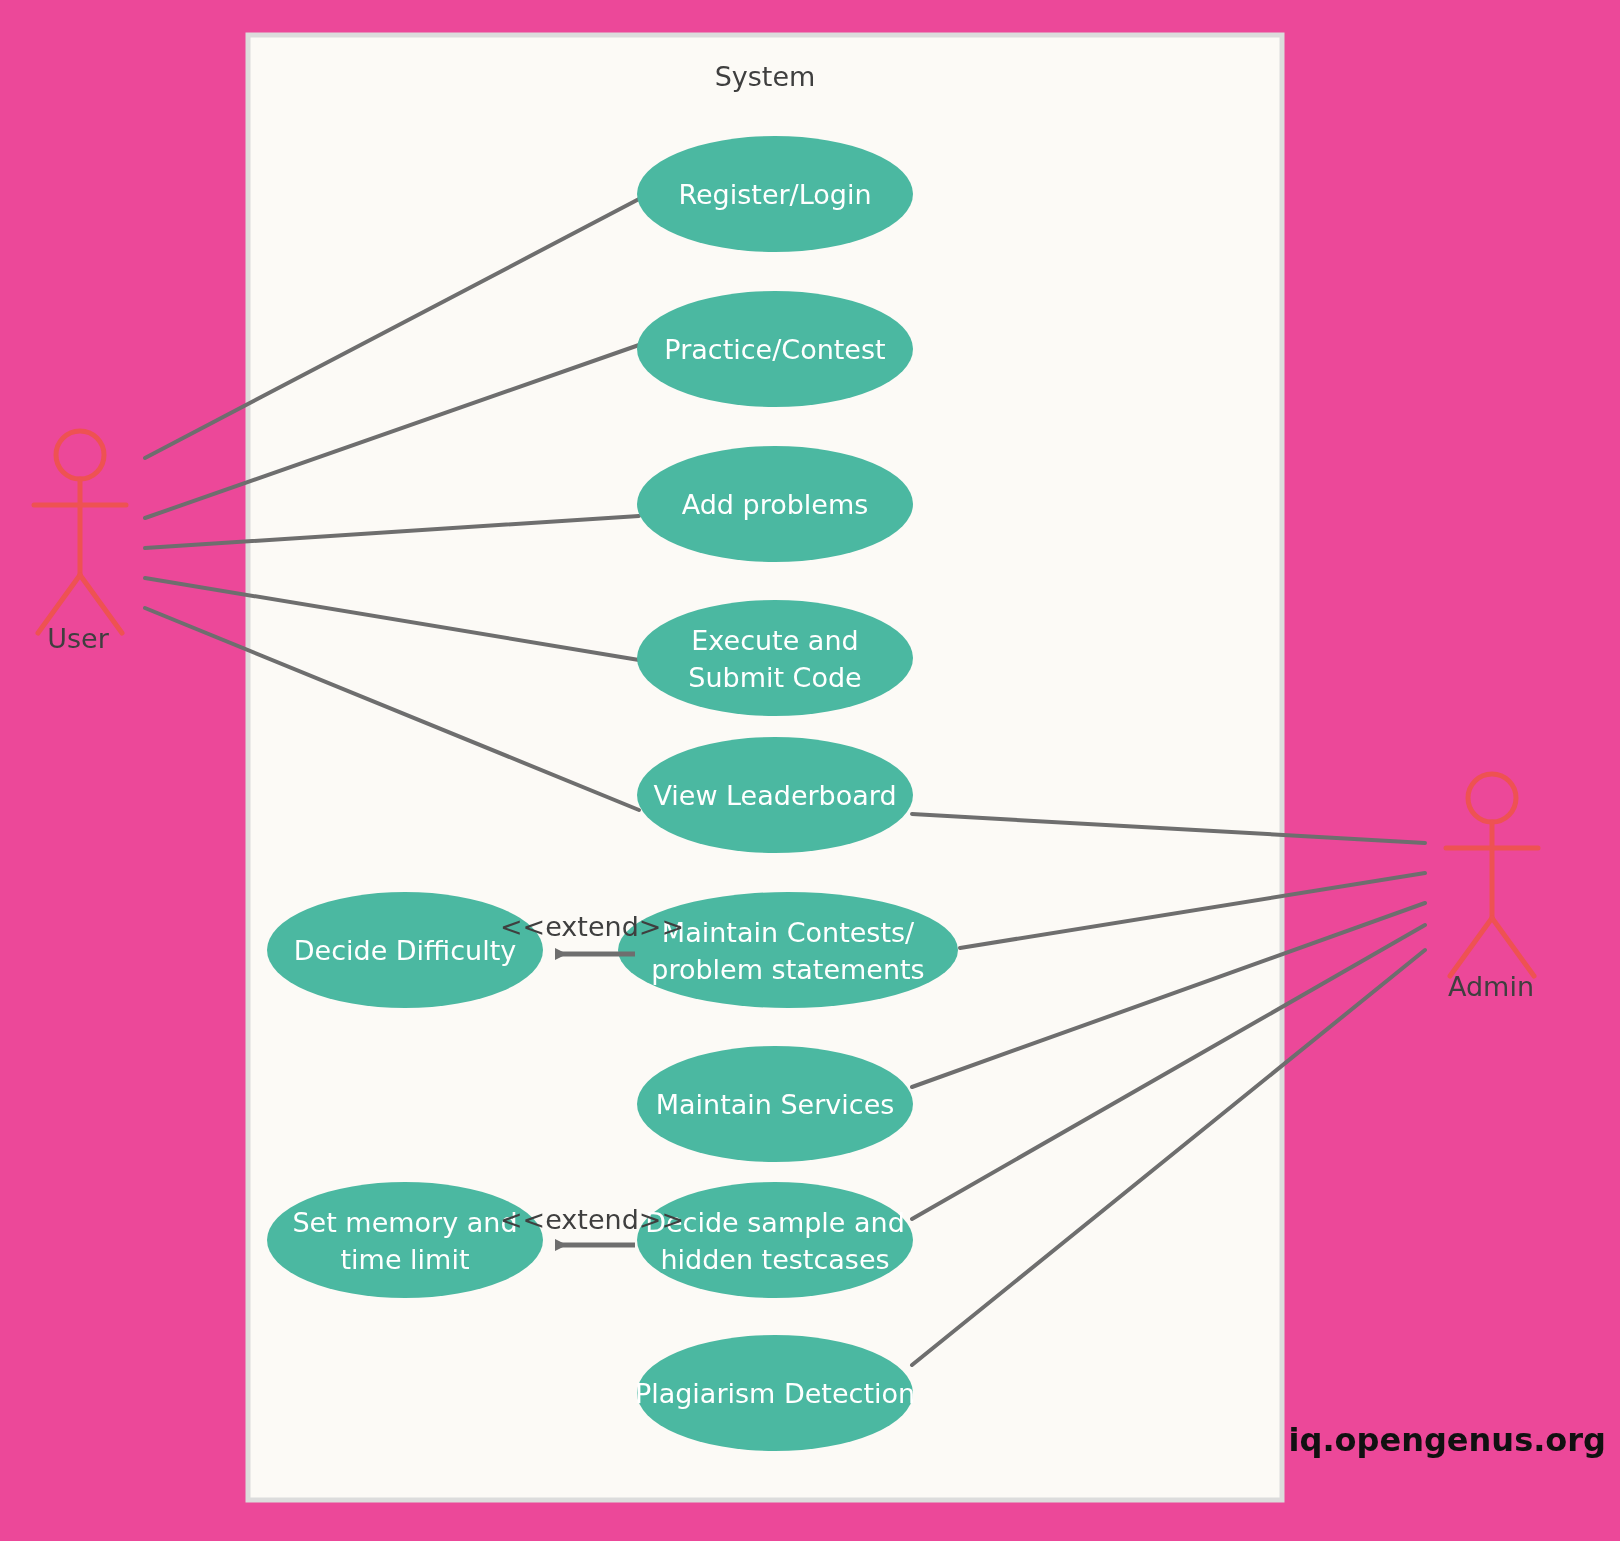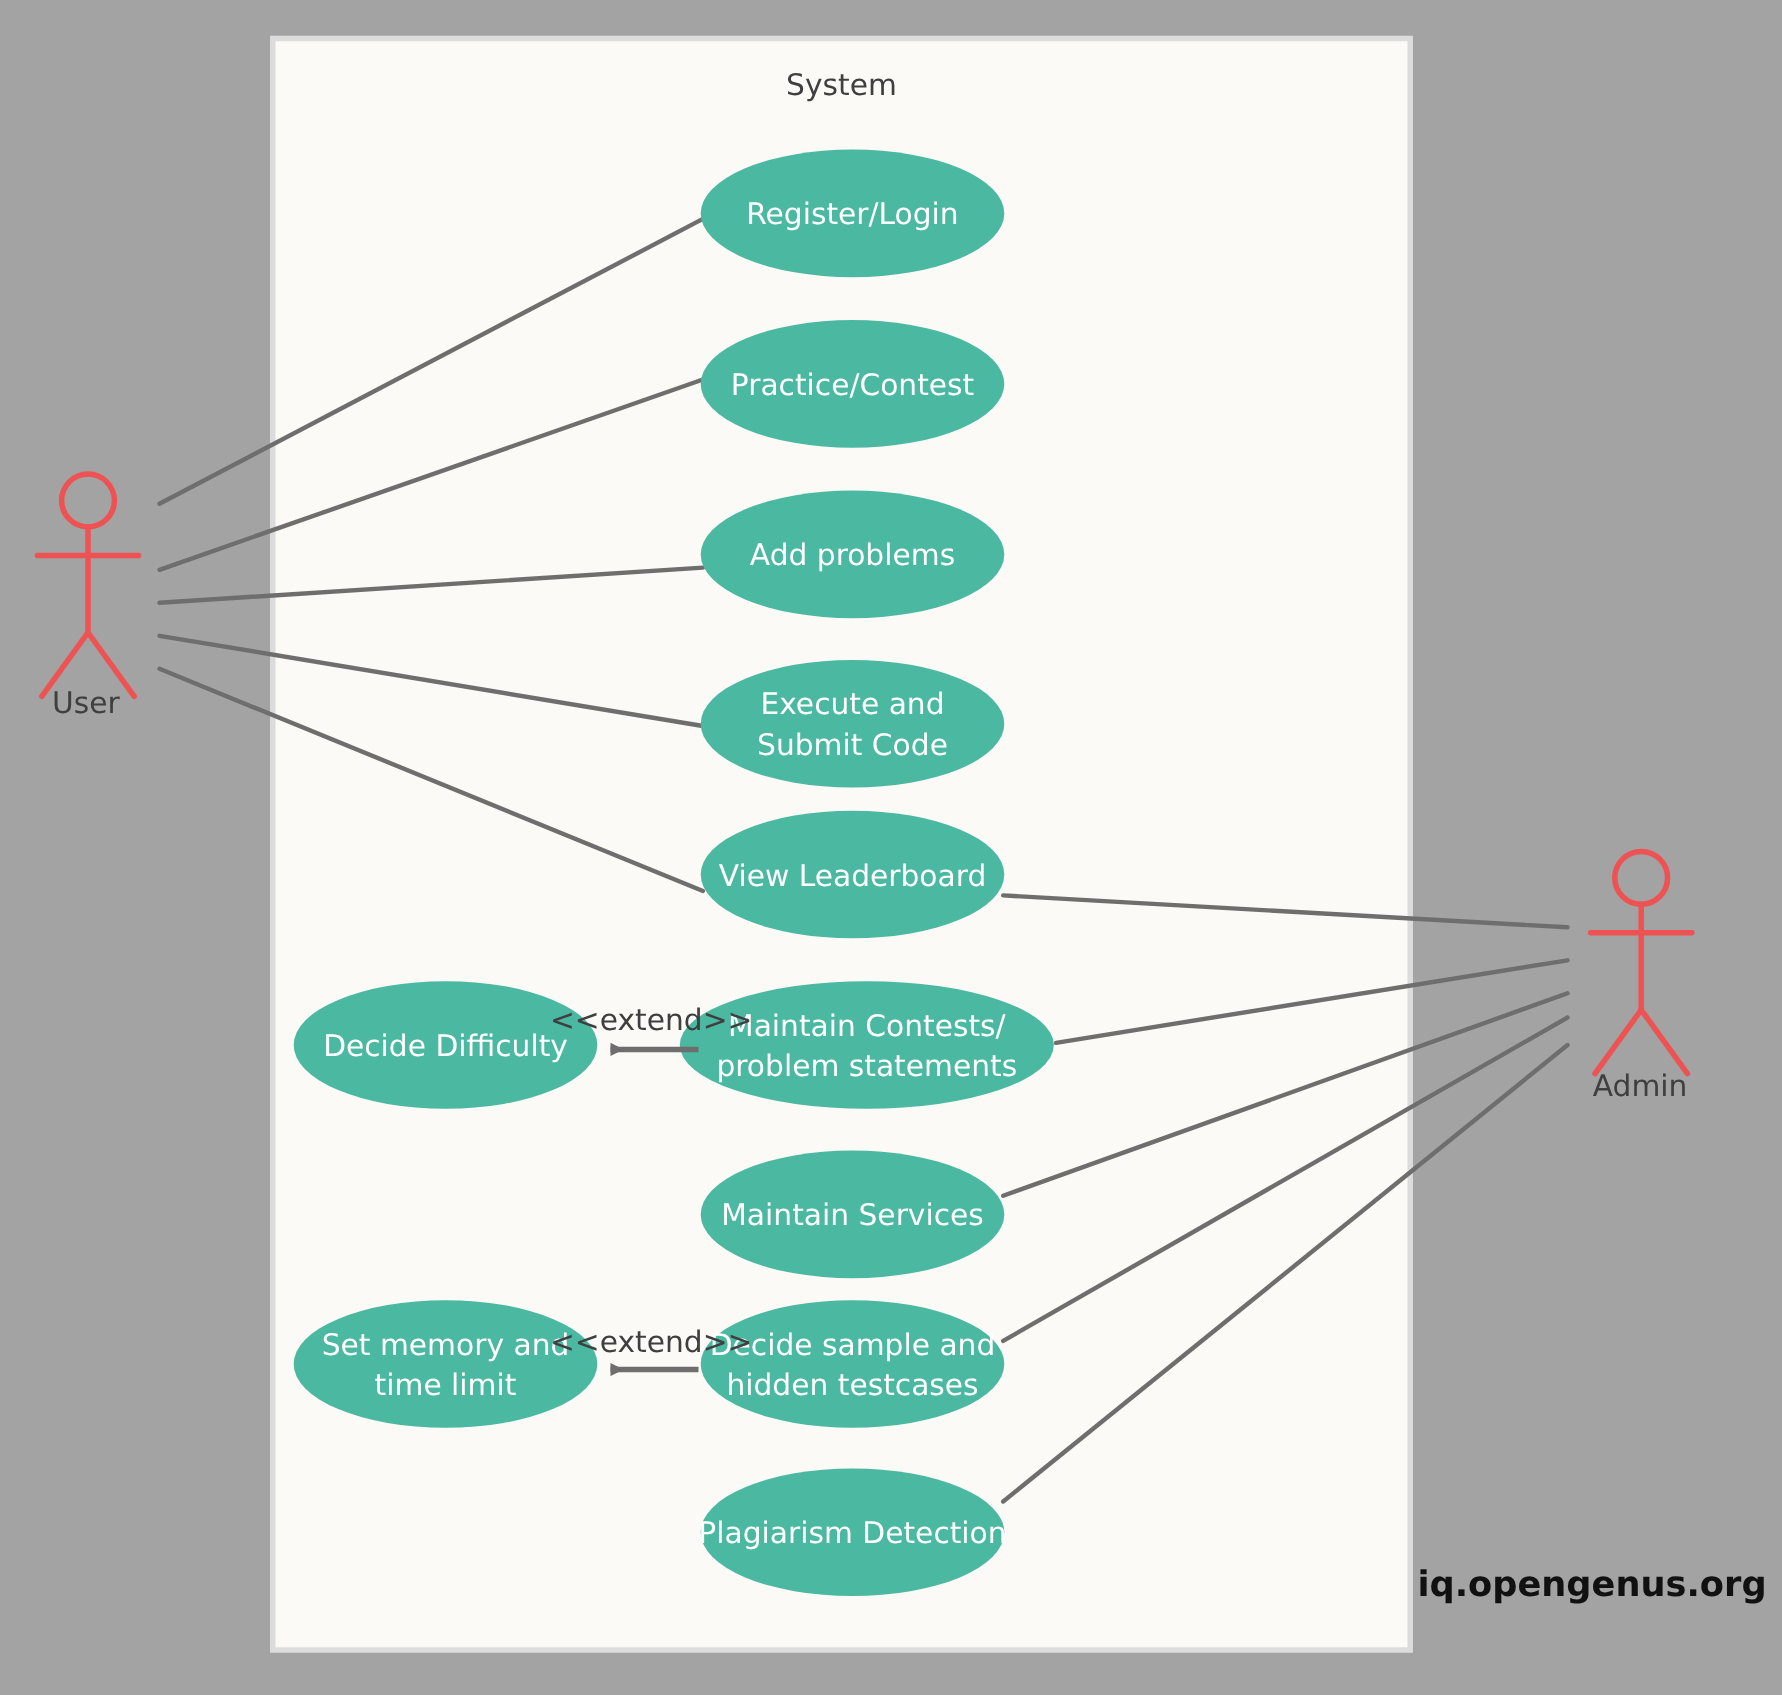--- a/index.html
+++ b/index.html
@@ -7,21 +7,21 @@
     padding: 0;
     background: #ffffff;
   }
   body {
     font-family: "DejaVu Sans", sans-serif;
   }
   #canvas {
     position: relative;
     width: 1620px;
     height: 1541px;
-    background: #a3a3a3;
+    background: #ec4899;
     overflow: hidden;
   }
   #diagram-svg {
     position: absolute;
     left: 0;
     top: 0;
     width: 1620px;
     height: 1541px;
   }
   .sys-label {

